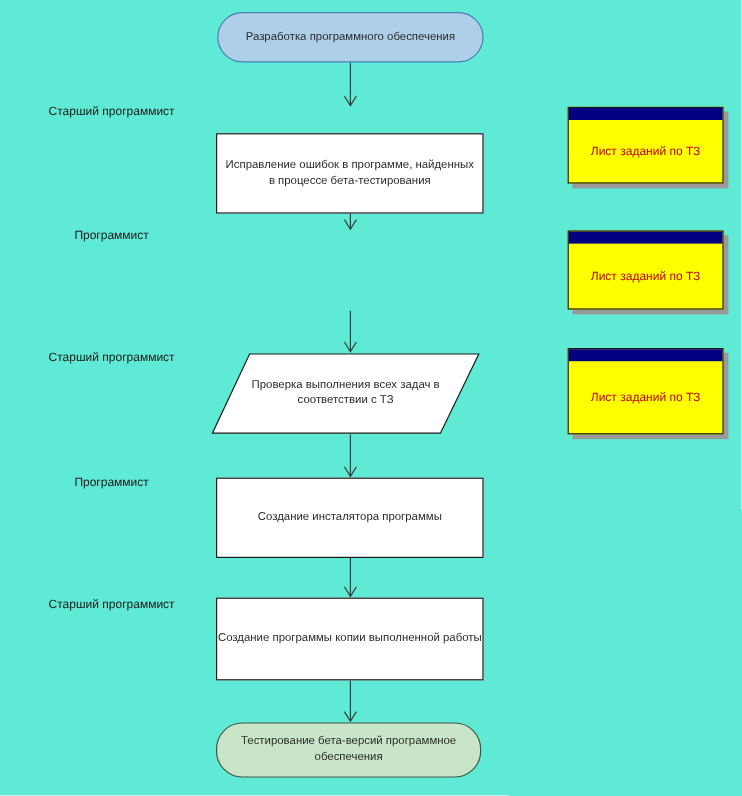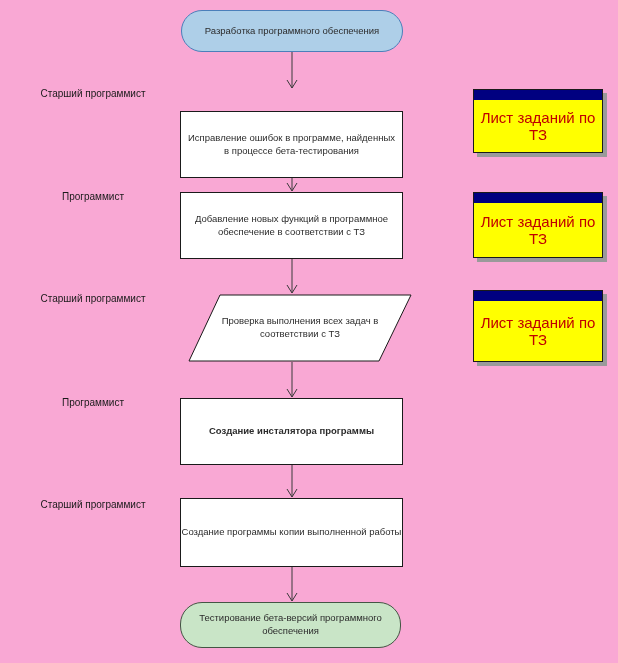--- a/index.html
+++ b/index.html
@@ -1,49 +1,49 @@
 <!DOCTYPE html>
 <html><head>
 <meta charset="utf-8">
 <style>
   html,body{margin:0;padding:0;background:#ffffff;}
   #canvas{
-    position:relative;width:618px;height:663px;background:#f9a8d4;overflow:hidden;
+    position:relative;width:618px;height:663px;background:#5eead4;overflow:hidden;
     font-family:"Liberation Sans","DejaVu Sans",sans-serif;
   }
   .shape{position:absolute;box-sizing:border-box;display:flex;align-items:center;justify-content:center;text-align:center;}
   .shape-label{font-size:9.5px;line-height:1.35;color:#2b2b2b;padding:0 6px;}
   .terminator{border-radius:22px;}
   .start{left:181px;top:10px;width:222px;height:42px;background:#aecfe8;border:1.5px solid #4b7fba;}
   .end{left:180px;top:602px;width:221px;height:46px;background:#c9e5c7;border:1.5px solid #445544;}
   .process{background:#ffffff;border:1px solid #1a1a1a;left:180px;width:223px;height:67px;}
   .box1{top:89px;margin-top:22px;}
   .box2{top:192px;}
-  .box4{top:398px;font-weight:bold;}
+  .box4{top:398px;}
   .box5{top:498px;height:69px;}
   .nowrap{white-space:nowrap;}
-  .para-wrap{position:absolute;left:188px;top:294px;width:224px;height:88px;}
+  .para-wrap{position:absolute;left:176px;top:294px;width:224px;height:88px;}
   .para-wrap svg{position:absolute;left:0;top:0;}
   .para-text{position:absolute;left:14px;top:0;width:196px;height:68px;display:flex;align-items:center;justify-content:center;text-align:center;}
   .role-label{
     position:absolute;left:13px;width:160px;text-align:center;
     font-size:10px;color:#1a1a1a;
   }
   .r1{top:88px;}.r2{top:191px;}.r3{top:293px;}.r4{top:397px;}.r5{top:499px;}
   .note{
     position:absolute;left:473px;width:130px;box-sizing:border-box;
     background:#ffff00;border:1px solid #1a1a1a;box-shadow:4px 4px 0 #9a9a9a;
     display:flex;flex-direction:column;
   }
   .n1{top:89px;height:64px;}
   .n2{top:192px;height:66px;}
   .n3{top:290px;height:72px;}
   .note-bar{height:10px;background:#000080;flex:0 0 auto;}
-  .note-body{flex:1;display:flex;align-items:center;justify-content:center;text-align:center;
-    font-size:15px;color:#c00000;padding:2px 6px;}
+  .note-body{flex:1;display:flex;align-items:center;justify-content:center;
+    font-size:10px;color:#c00000;padding:2px 6px;}
   #connectors{position:absolute;left:0;top:0;pointer-events:none;}
 </style>
 </head>
 <body>
 
 <div id="canvas">
 
   <svg id="connectors" width="618" height="663">
     <g stroke="#3a3a3a" stroke-width="1" fill="none">
       <line x1="292" y1="52" x2="292" y2="88"></line>  
@@ -64,23 +64,20 @@
   <div class="shape terminator start">
     <span class="shape-label">Разработка программного обеспечения</span>
   </div>
 
   <div class="role-label r1">Старший программист</div>
   <div class="shape process box1">
     <span class="shape-label">Исправление ошибок в программе, найденных в процессе бета-тестирования</span>
   </div>
 
   <div class="role-label r2">Программист</div>
-  <div class="shape process box2">
-    <span class="shape-label">Добавление новых функций в программное обеспечение в соответствии с ТЗ</span>
-  </div>
 
   <div class="role-label r3">Старший программист</div>
   <div class="para-wrap">
     <svg width="224" height="68">
       <polygon points="32,1 223,1 191,67 1,67" fill="#ffffff" stroke="#1a1a1a" stroke-width="1"></polygon>
     </svg>
     <div class="para-text">
       <span class="shape-label">Проверка выполнения всех задач в соответствии с ТЗ</span>
     </div>
   </div>
@@ -89,21 +86,21 @@
   <div class="shape process box4">
     <span class="shape-label">Создание инсталятора программы</span>
   </div>
 
   <div class="role-label r5">Старший программист</div>
   <div class="shape process box5">
     <span class="shape-label nowrap">Создание программы копии выполненной работы</span>
   </div>
 
   <div class="shape terminator end">
-    <span class="shape-label">Тестирование бета-версий программного обеспечения</span>
+    <span class="shape-label">Тестирование бета-версий программное обеспечения</span>
   </div>
 
   <div class="note n1">
     <div class="note-bar"></div>
     <div class="note-body">Лист заданий по ТЗ</div>
   </div>
   <div class="note n2">
     <div class="note-bar"></div>
     <div class="note-body">Лист заданий по ТЗ</div>
   </div>

